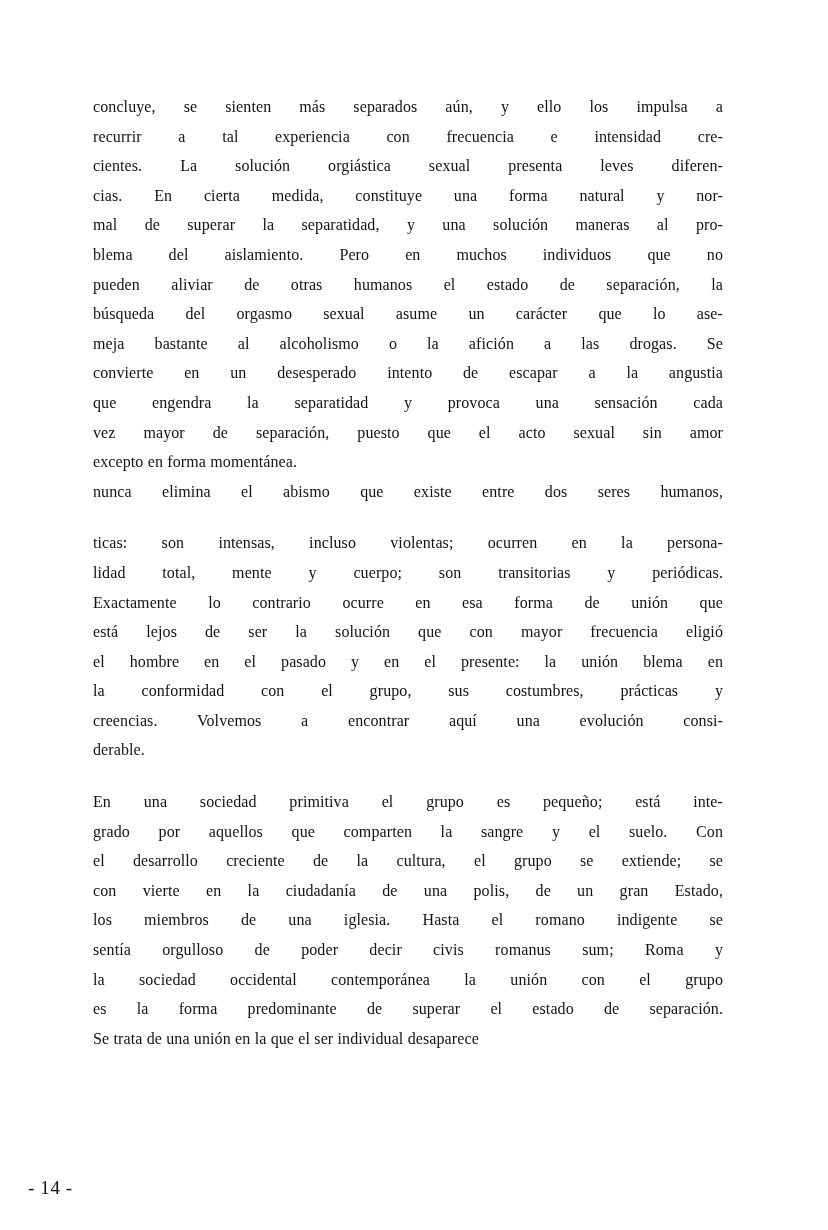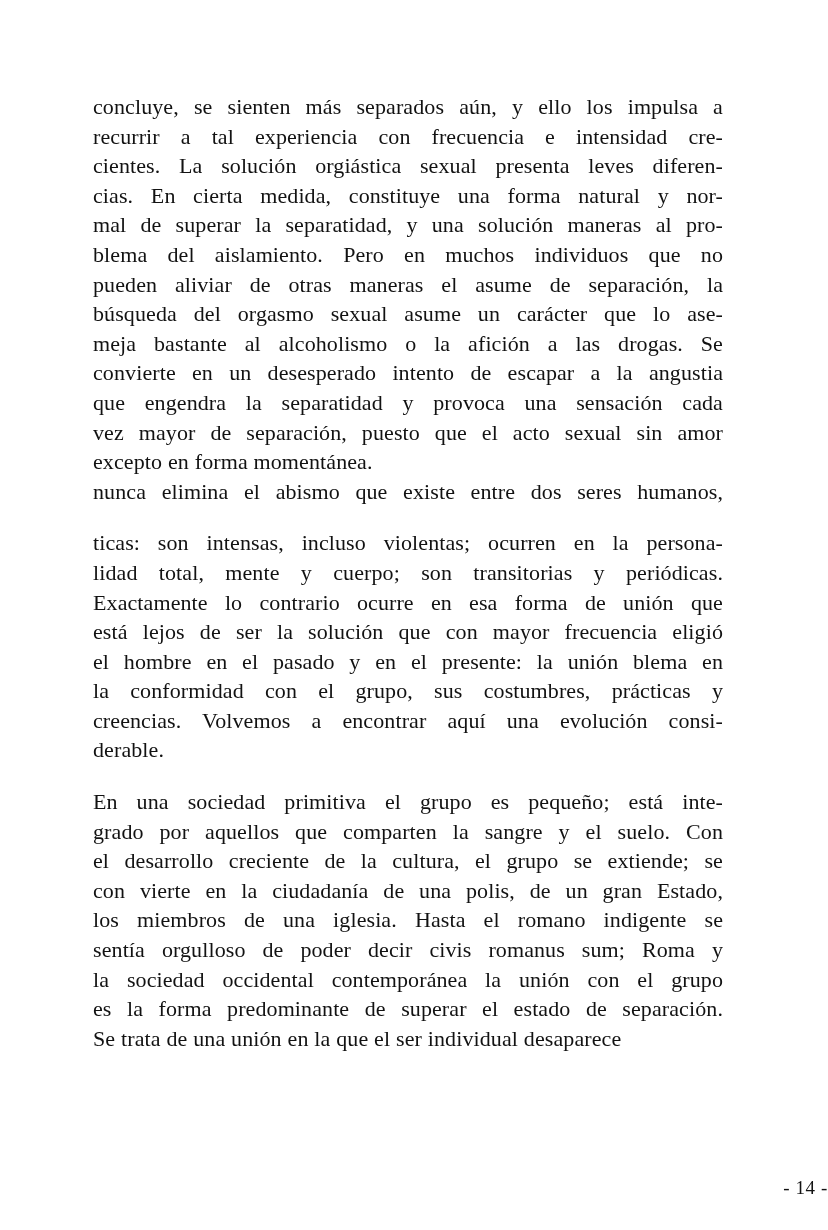--- a/index.html
+++ b/index.html
@@ -25,21 +25,21 @@
   }
 
   .text-column {
     position: absolute;
     left: 93px;
     top: 92px;
     width: 642px;
   }
 
   .paragraph {
-    font-size: 22px;
+    font-size: 16px;
     line-height: 29.6px;
     text-align: justify;
     text-justify: inter-word;
     margin: 0 12px 22px 0;
     hyphens: manual;
     word-spacing: 0.01em;
     letter-spacing: 0.1px;
   }
   .paragraph:last-child {
     margin-bottom: 0;
@@ -62,43 +62,44 @@
   }
   .line.last {
     text-align-last: left;
   }
 
   .page-number {
     position: absolute;
     left: 0;
     right: 0;
     top: 1176px;
-    text-align: right;
+    text-align: left;
     font-size: 19px;
     line-height: 24px;
     color: #121212;
     font-family: "Liberation Serif", "DejaVu Serif", serif;
     letter-spacing: 0.6px;
+    padding-left: 28px;
   }
 </style>
 </head>
 <body>
 
 <div class="page">
 
   <div class="text-column">
 
     <div class="paragraph">
       <span class="line">concluye, se sienten más separados aún, y ello los impulsa a</span>
       <span class="line">recurrir a tal experiencia con frecuencia e intensidad cre-</span>
       <span class="line">cientes. La solución orgiástica sexual presenta leves diferen-</span>
       <span class="line">cias. En cierta medida, constituye una forma natural y nor-</span>
       <span class="line">mal de superar la separatidad, y una solución maneras al pro-</span>
       <span class="line">blema del aislamiento. Pero en muchos individuos que no</span>
-      <span class="line">pueden aliviar de otras maneras el asume de separación, la</span>
+      <span class="line">pueden aliviar de otras humanos el estado de separación, la</span>
       <span class="line">búsqueda del orgasmo sexual asume un carácter que lo ase-</span>
       <span class="line">meja bastante al alcoholismo o la afición a las drogas. Se</span>
       <span class="line">convierte en un desesperado intento de escapar a la angustia</span>
       <span class="line">que engendra la separatidad y provoca una sensación cada</span>
       <span class="line">vez mayor de separación, puesto que el acto sexual sin amor</span>
       <span class="line last">excepto en forma momentánea.</span>
       <span class="line">nunca elimina el abismo que existe entre dos seres humanos,</span>
     </div>
 
     <div class="paragraph">

